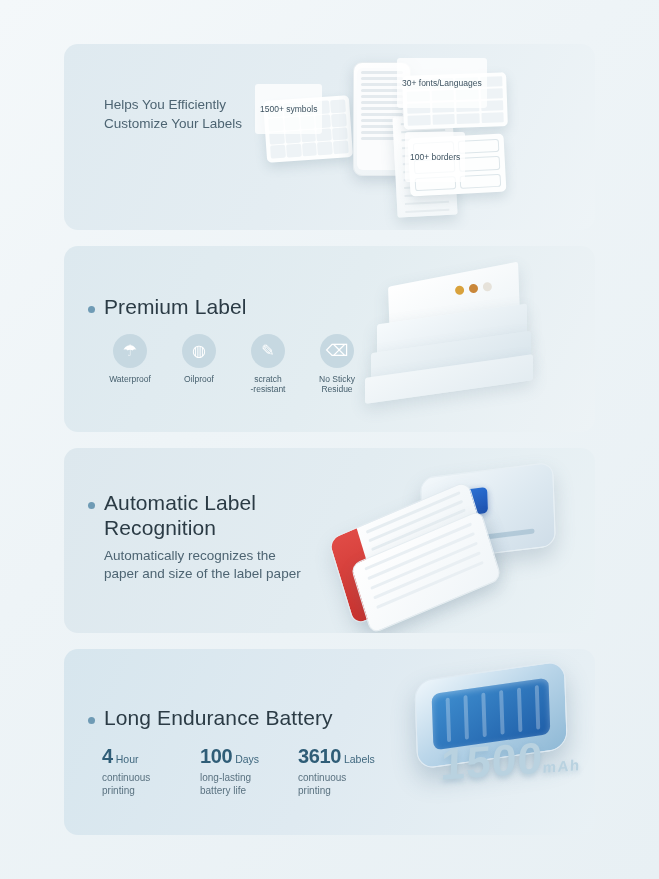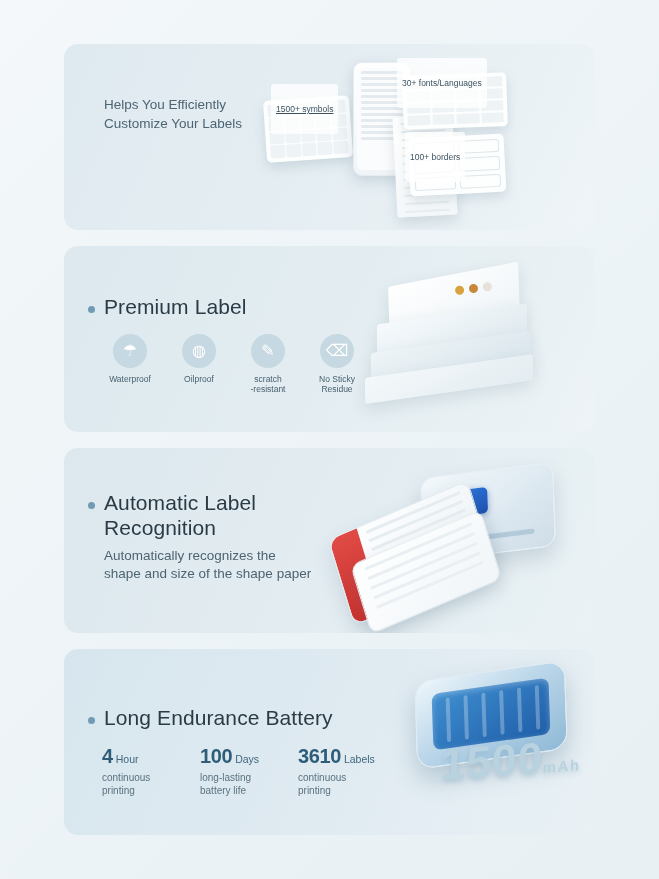--- a/index.html
+++ b/index.html
@@ -183,21 +183,21 @@
   }
   .tag {
     position: absolute;
     font-size: 8.5px;
     color: #3d5260;
     background: rgba(255,255,255,.78);
     padding: 20px 5px;
     border-radius: 3px;
     white-space: nowrap;
   }
-  .tag-symbols { left: 16px; top: 40px; text-decoration: underline; }
+  .tag-symbols { left: 0; top: 40px; }
   .tag-fonts { left: 142px; top: 14px; }
   .tag-borders { left: 150px; top: 88px; }
 
   
   .p2-text { position: absolute; left: 24px; top: 48px; width: 260px; }
   .features {
     position: absolute;
     left: 38px;
     top: 88px;
     display: flex;
@@ -489,21 +489,21 @@
   </div>
 
   <div class="panel panel-3">
     <div class="p3-text">
       <div class="bullet-title">
         <span class="dot"></span>
         <span class="title-text" style="white-space:pre-line">Automatic Label
 Recognition</span>
       </div>
       <div class="sub-text" style="white-space:pre-line">Automatically recognizes the
-shape and size of the shape paper</div>
+paper and size of the label paper</div>
     </div>
     <div class="p3-art">
       <div class="printer">
         <div class="blue"></div>
         <div class="slot"></div>
       </div>
       <div class="phone3">
         <div class="red"></div>
         <div class="ln"></div>
           <div class="ln"></div>

